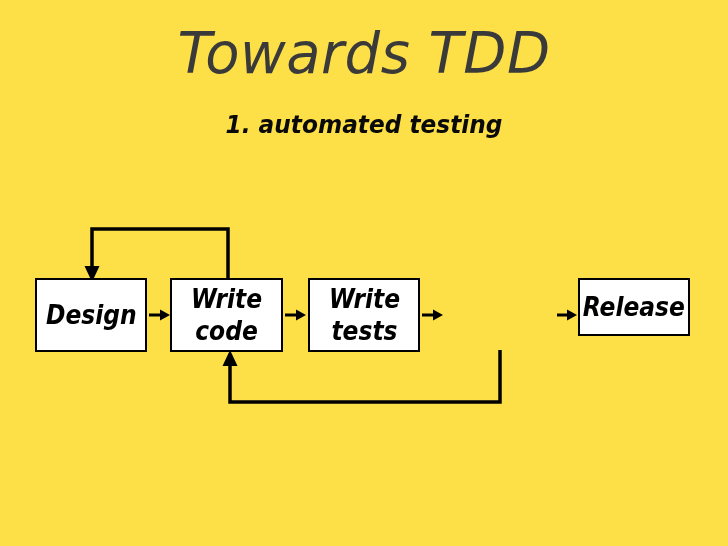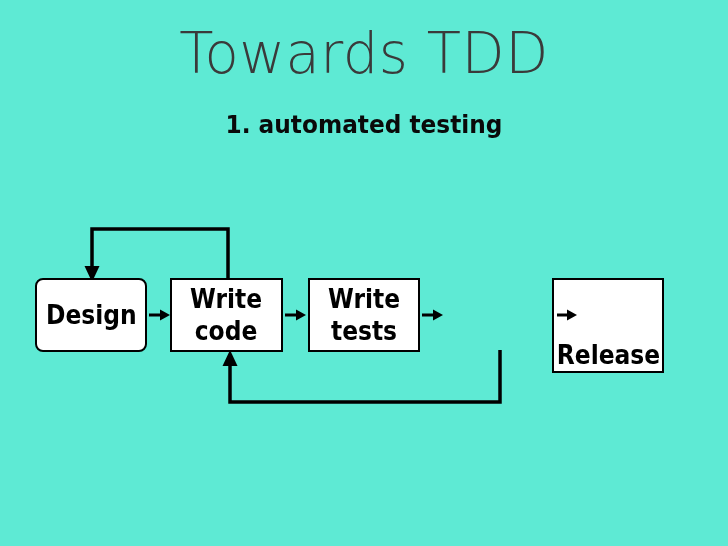--- a/index.html
+++ b/index.html
@@ -5,23 +5,24 @@
 <style>
   html, body {
     margin: 0;
     padding: 0;
     background: #ffffff;
   }
   #slide {
     position: relative;
     width: 728px;
     height: 546px;
-    background: #5eead4;
+    background: #fde047;
     overflow: hidden;
     font-family: "Liberation Sans", sans-serif;
+    font-style: italic;
   }
 
   
   #slide-title {
     position: absolute;
     left: 0;
     top: 20px;
     width: 728px;
     text-align: center;
     font-family: "DejaVu Sans", sans-serif;
@@ -100,36 +101,36 @@
   <div id="slide-subtitle">1. automated testing</div>
 
   <div class="loop" style="left:80px; top:218px;">
     <svg width="170" height="70" viewBox="0 0 170 70">
 
       <path d="M148,62 L148,11 L12,11 L12,50" fill="none" stroke="#000000" stroke-width="3.5" stroke-linecap="butt"></path>
       <polygon points="12,64 4.5,48 19.5,48" fill="#000000"></polygon>
     </svg>
   </div>
 
-  <div class="node" style="left:35px; top:278px; width:112px; height:74px;border-radius:8px;">
+  <div class="node" style="left:35px; top:278px; width:112px; height:74px;">
     <span class="node-label">Design</span>
   </div>
 
   <div class="node" style="left:170px; top:278px; width:113px; height:74px;">
     <span class="node-label">Write
 code</span>
   </div>
 
   <div class="node" style="left:308px; top:278px; width:112px; height:74px;">
     <span class="node-label">Write
 tests</span>
   </div>
 
 
-  <div class="node" style="left:552px; top:278px; width:112px; height:95px;align-items:flex-end;">
+  <div class="node" style="left:578px; top:278px; width:112px; height:58px;">
     <span class="node-label">Release</span>
   </div>
 
   <div class="conn" style="left:149px; top:308px; width:21px;">
     <svg width="21" height="14" viewBox="0 0 21 14">
       <line x1="0" y1="7" x2="13" y2="7" stroke="#000000" stroke-width="3"></line>
       <polygon points="21,7 11,1.5 11,12.5" fill="#000000"></polygon>
     </svg>
   </div>
 

